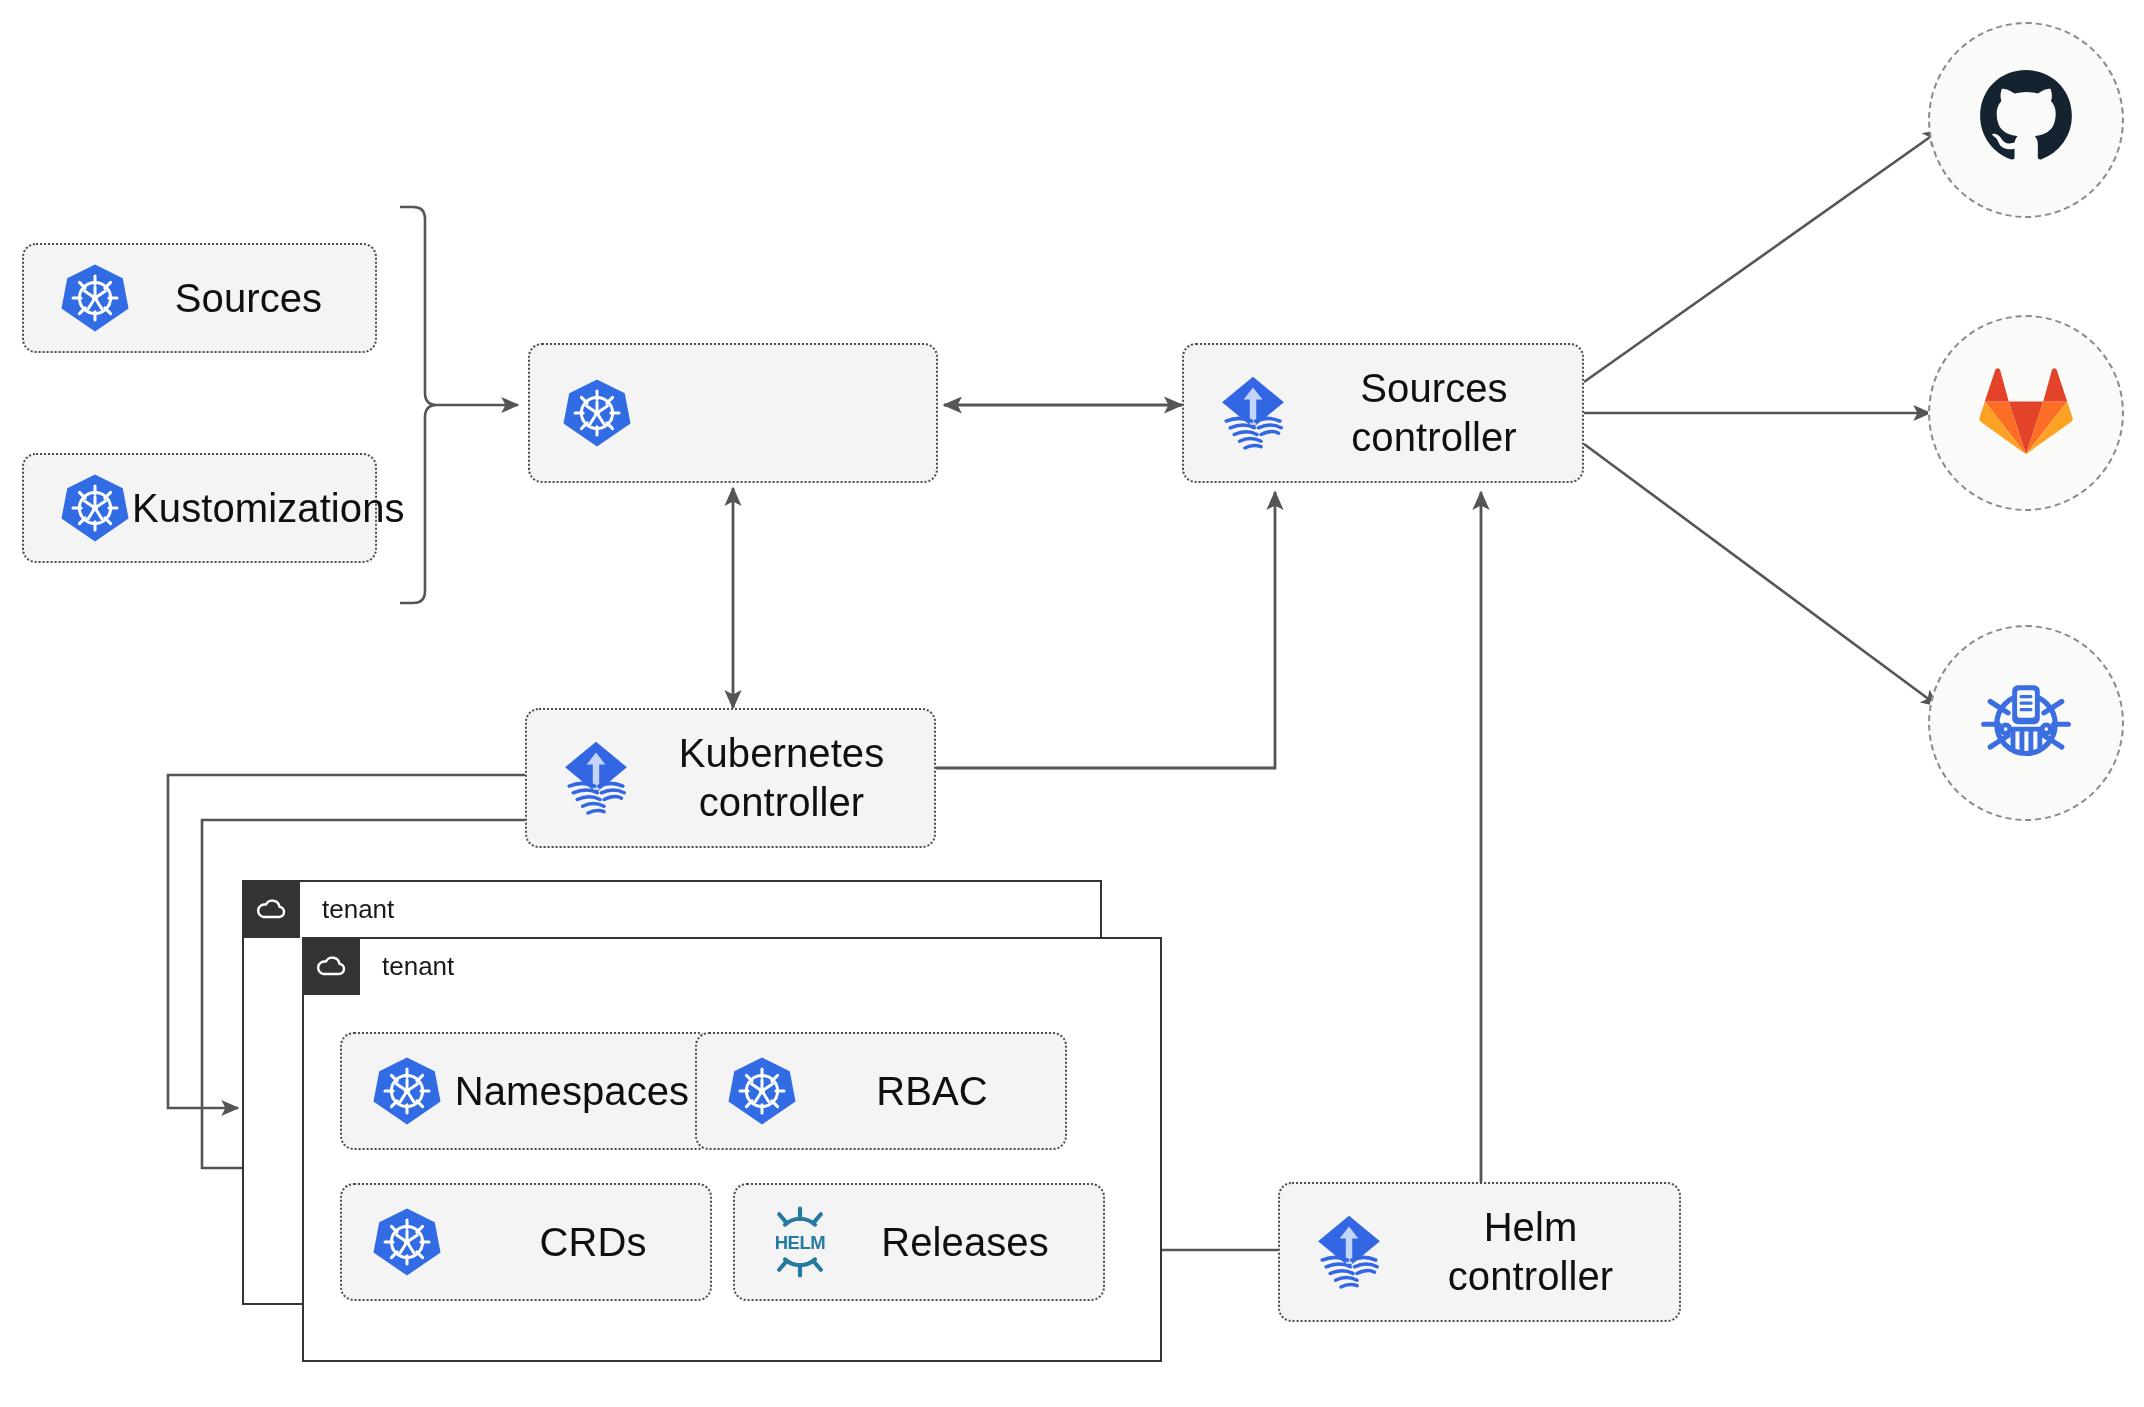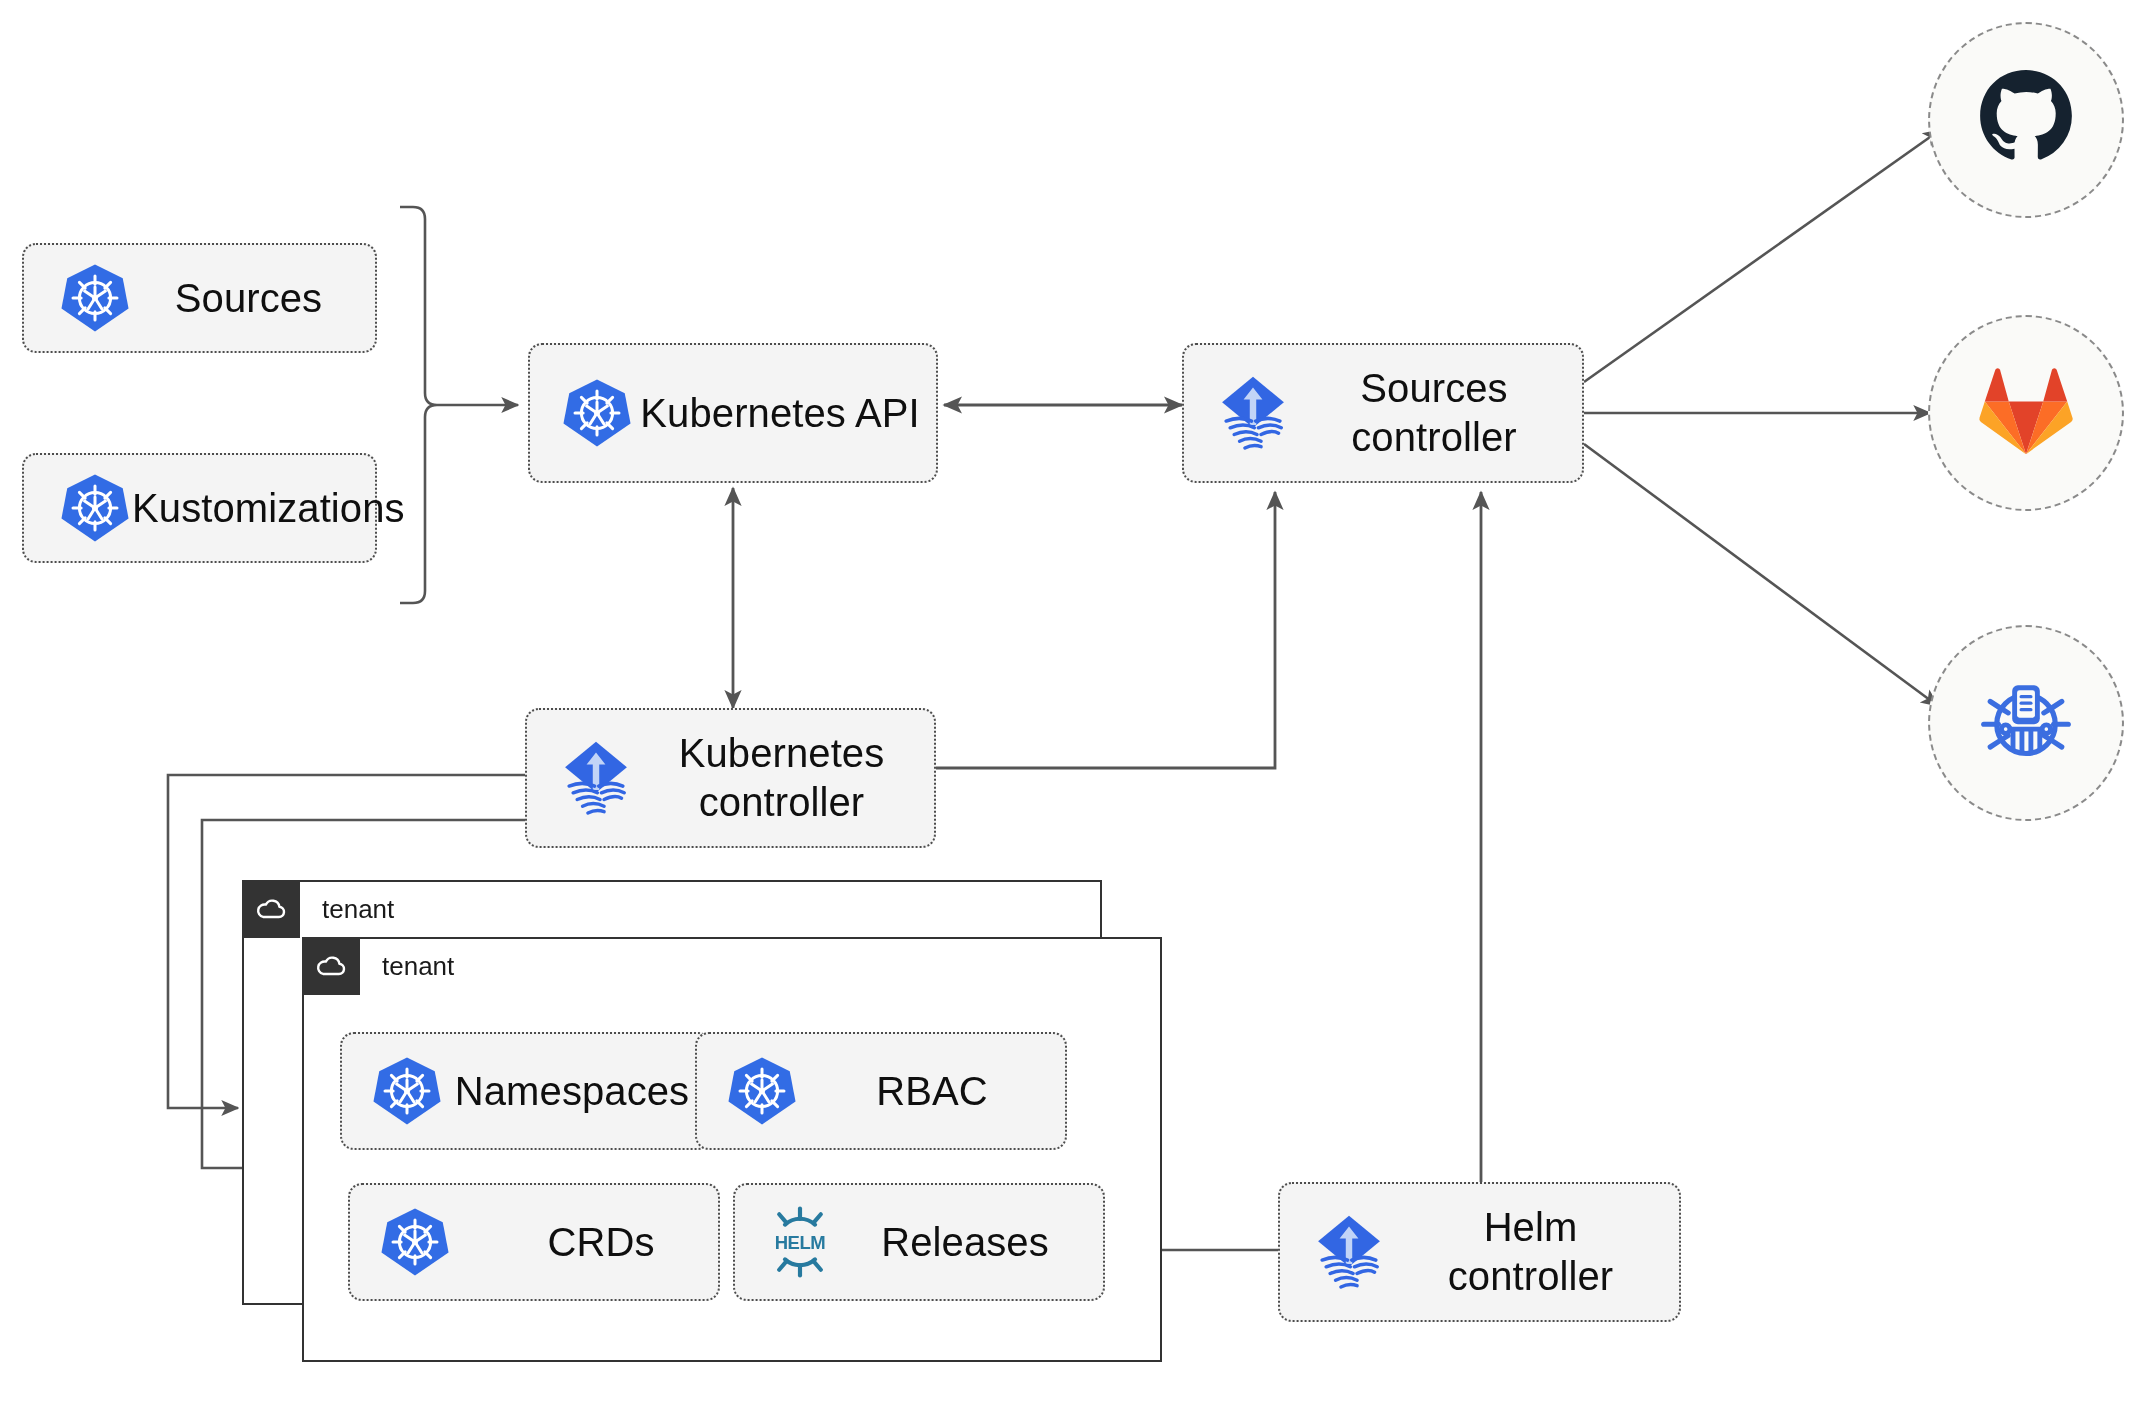--- a/index.html
+++ b/index.html
@@ -261,21 +261,20 @@
           <line x1="45.5" y1="18.5" x2="40.5" y2="23.5"></line>
           <line x1="23.5" y1="40.5" x2="18.5" y2="45.5"></line>
           <line x1="32" y1="32" x2="32" y2="22.5"></line>
           <line x1="32" y1="32" x2="41" y2="26"></line>
           <line x1="32" y1="32" x2="38" y2="41.5"></line>
           <line x1="32" y1="32" x2="26" y2="41.5"></line>
           <line x1="32" y1="32" x2="23" y2="26"></line>
         </g>
       </svg>
     </span>
-    <span class="lbl">Kubernetes API</span>
   </div>
 
   <div class="node" style="left:1182px; top:343px; width:402px; height:140px;">
     <span class="ico flux-wrap" style="margin-left:26px;">
       <svg width="96" height="96" viewBox="0 0 64 64" aria-hidden="true">
         <polygon points="32,5 55,24 32,43 9,24" fill="#3266e3"></polygon>
         <path d="M32 13 L39 22 L34.4 22 L34.4 41 L29.6 41 L29.6 22 L25 22 Z" fill="#c2d4f7"></path>
         <g stroke="#3266e3" stroke-width="2.6" stroke-linecap="round" fill="none">
           <path d="M12 38 Q 22 34 31 38"></path>
           <path d="M34 38 Q 43 34 52 38"></path>
@@ -379,21 +378,21 @@
           <line x1="32" y1="32" x2="41" y2="26"></line>
           <line x1="32" y1="32" x2="38" y2="41.5"></line>
           <line x1="32" y1="32" x2="26" y2="41.5"></line>
           <line x1="32" y1="32" x2="23" y2="26"></line>
         </g>
       </svg>
     </span>
     <span class="lbl">RBAC</span>
   </div>
 
-  <div class="node" style="left:348px; top:1183px; width:372px; height:118px;gap:42px;">
+  <div class="node" style="left:340px; top:1183px; width:372px; height:118px;gap:42px;">
     <span class="ico k8s-wrap" style="margin-left:28px;">
       <svg width="78" height="78" viewBox="0 0 64 64" aria-hidden="true">
         <polygon points="32,3 56,15 61,41 32,61 3,41 8,15" fill="#326ce5"></polygon>
         <g fill="none" stroke="#ffffff" stroke-width="2.6" stroke-linecap="round">
           <circle cx="32" cy="32" r="13.5"></circle>
           <circle cx="32" cy="32" r="2.6" fill="#ffffff" stroke="none"></circle>
           <line x1="32" y1="13" x2="32" y2="20"></line>
           <line x1="32" y1="44" x2="32" y2="51"></line>
           <line x1="13" y1="32" x2="20" y2="32"></line>
           <line x1="44" y1="32" x2="51" y2="32"></line>

